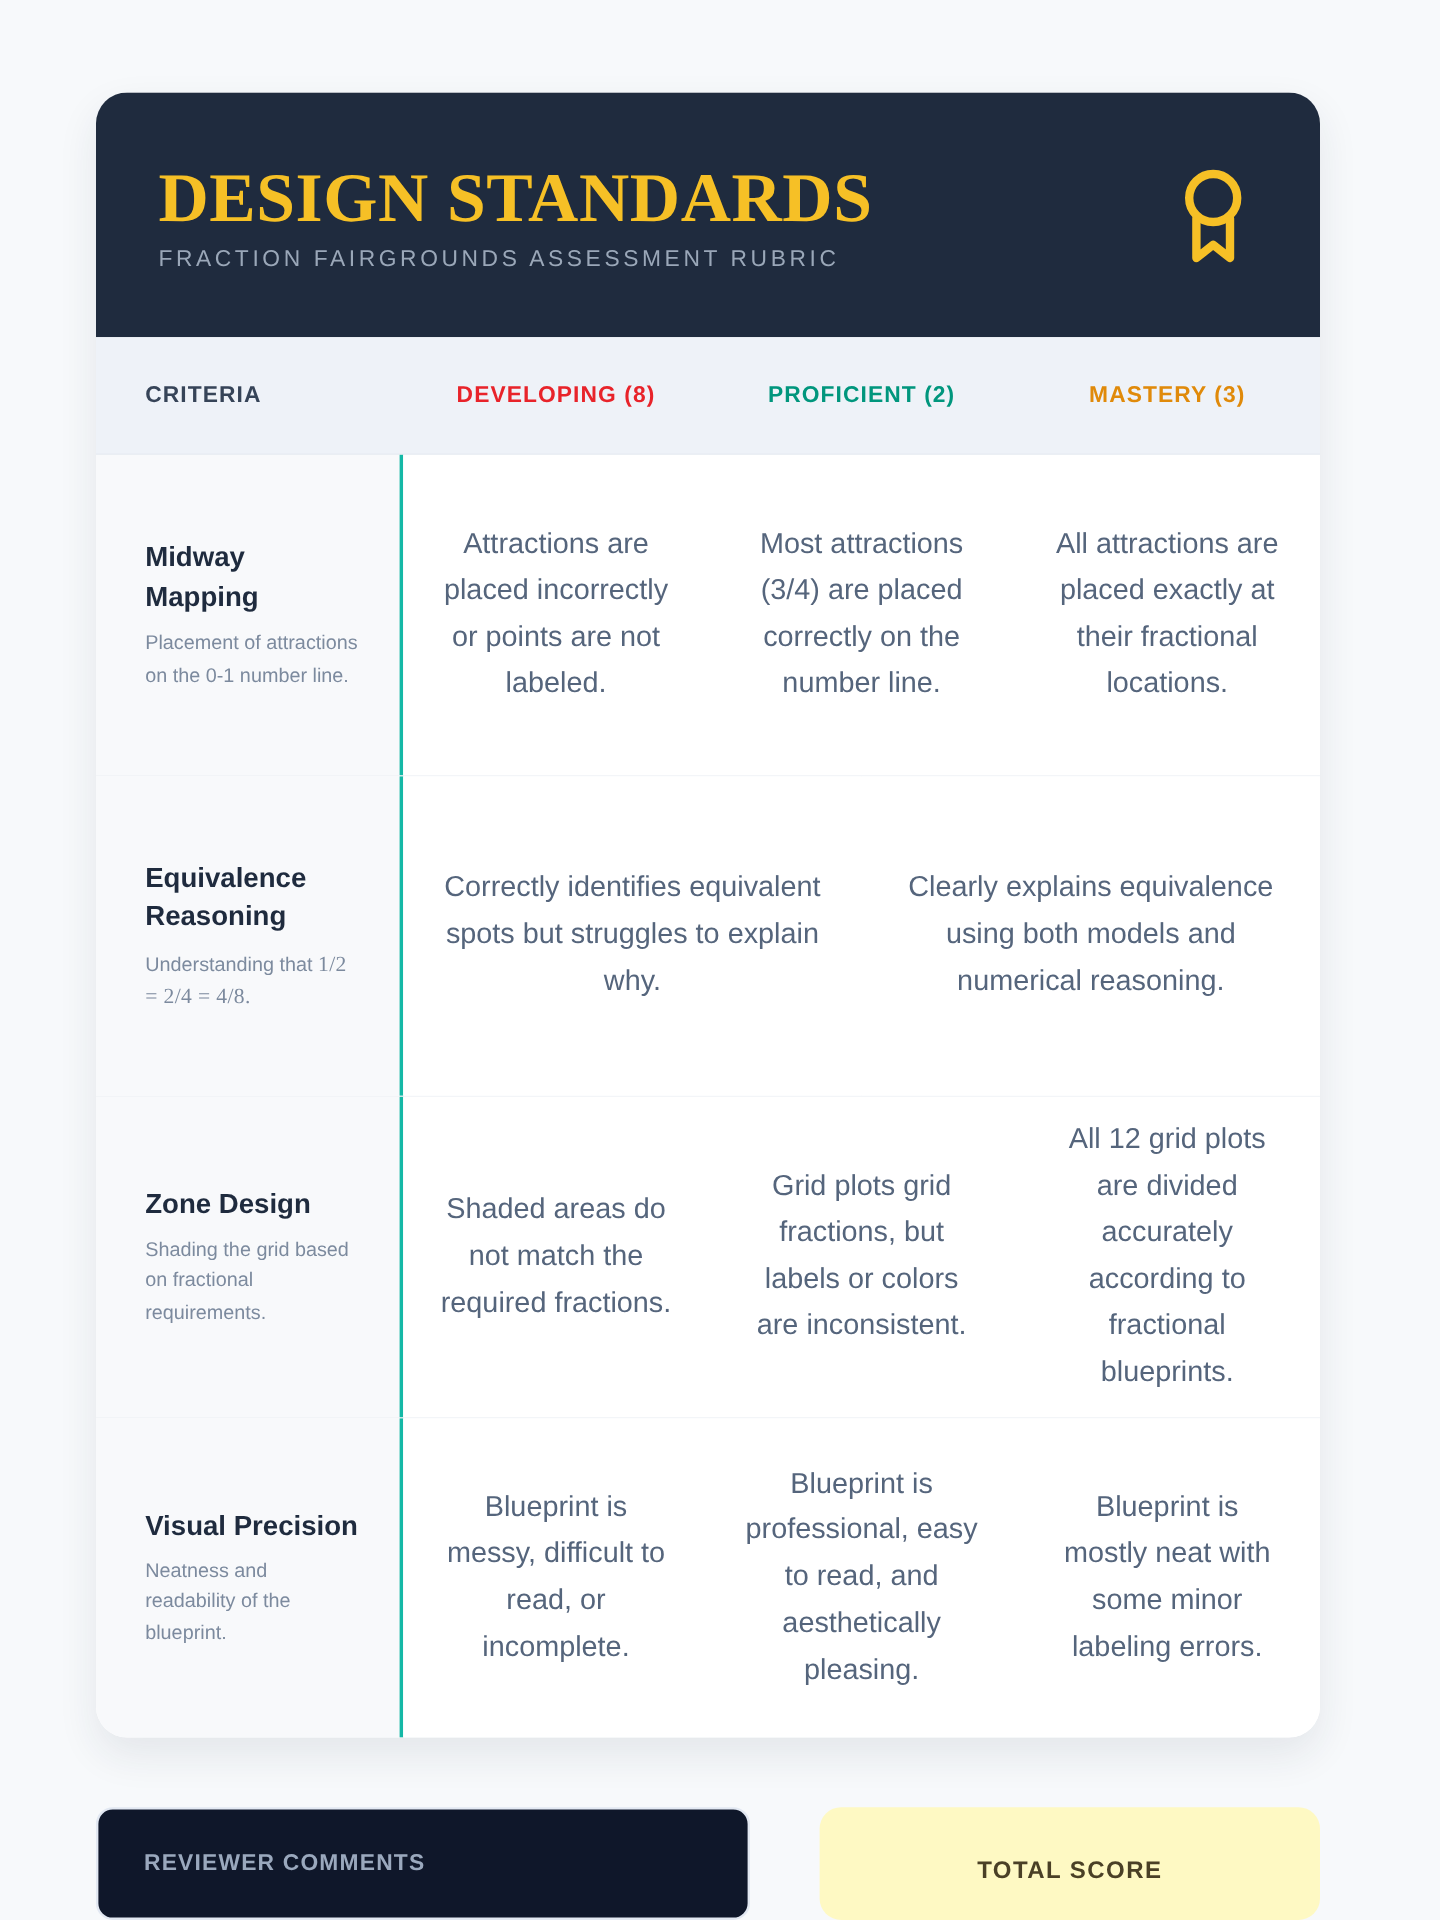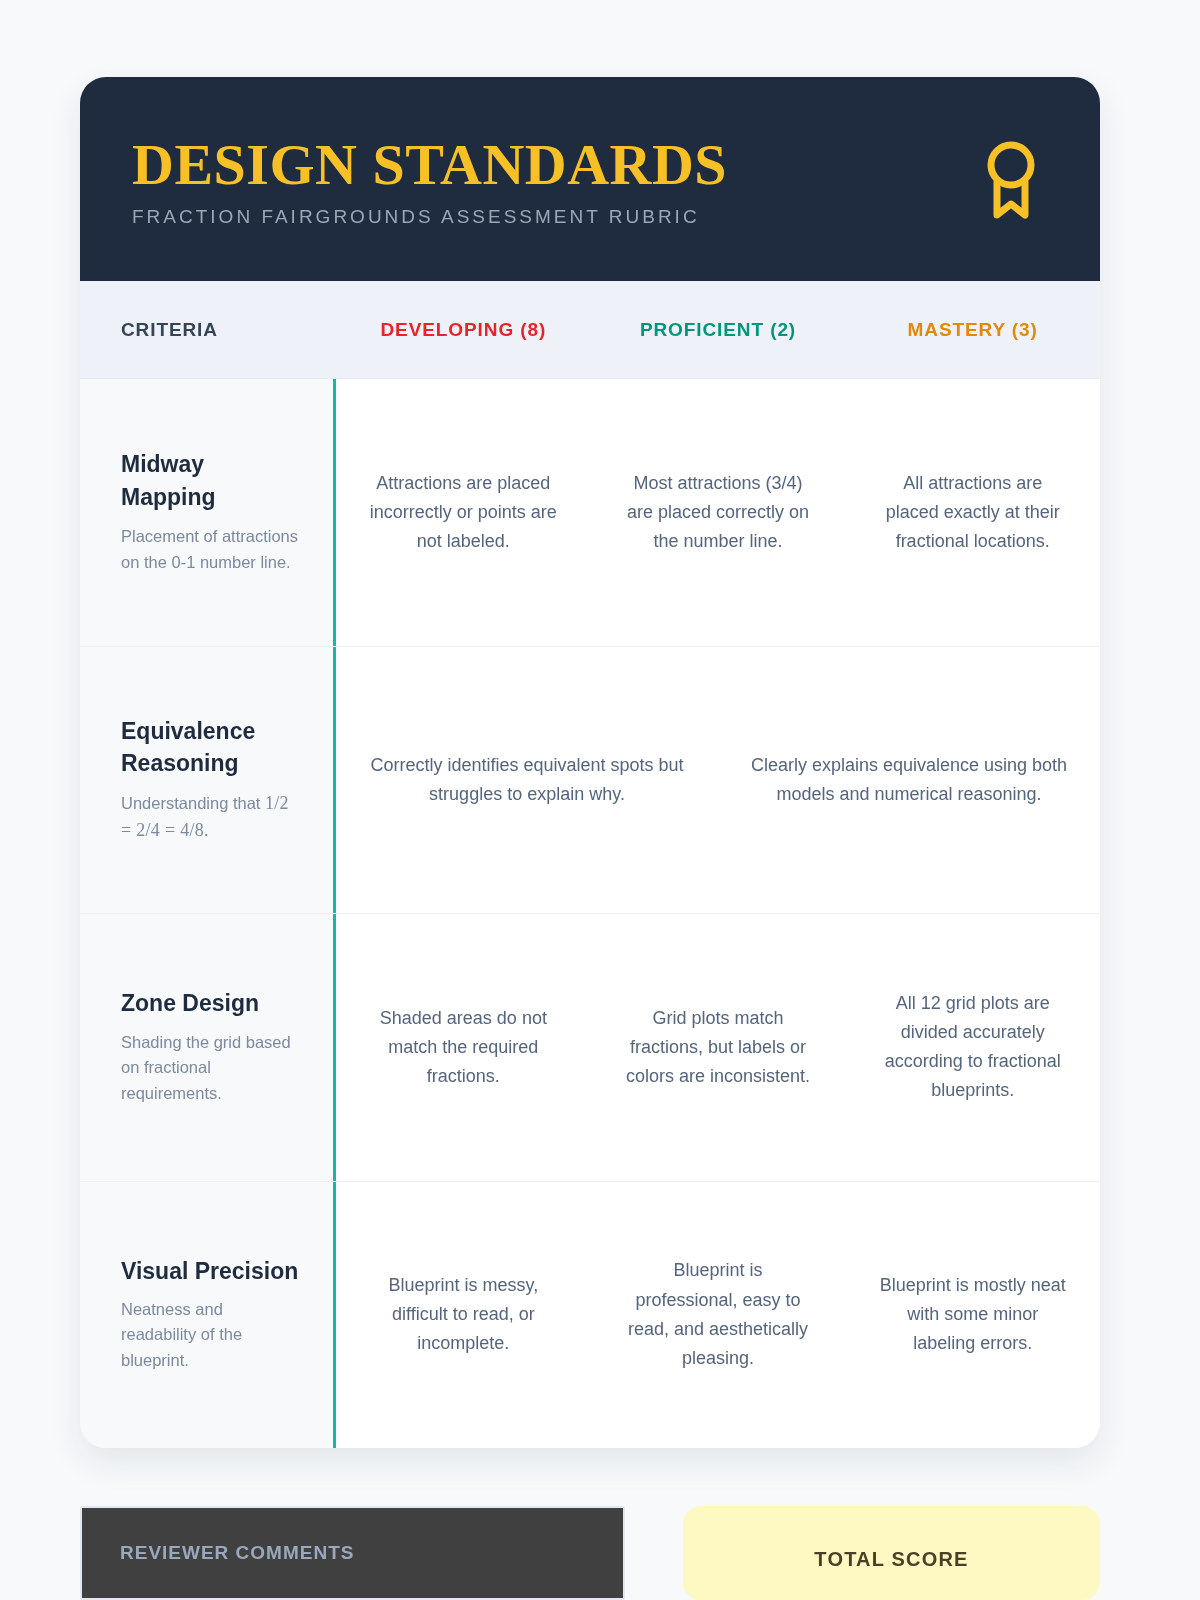--- a/index.html
+++ b/index.html
@@ -147,42 +147,42 @@
   }
 
   .cell-level {
     flex: 1 1 0;
     background: #ffffff;
     display: flex;
     align-items: center;
     justify-content: center;
     padding: 18px 30px;
     text-align: center;
-    font-size: 18px;
+    font-size: 24px;
     line-height: 1.62;
     color: #55657c;
   }
 
   
   .bottom-area {
     position: absolute;
     left: 80px;
     top: 1506px;
     width: 1020px;
     height: 94px;
     display: flex;
     gap: 58px;
   }
 
   .comments-box {
     width: 545px;
     flex: 0 0 545px;
-    background: #404040;
+    background: #0f172a;
     border: 2px solid #e2e8f2;
-    border-radius: 2px;
+    border-radius: 14px;
     padding: 34px 38px 0 38px;
   }
 
   .comments-label {
     font-size: 19px;
     font-weight: 700;
     color: #9aa8bd;
     letter-spacing: 1.0px;
   }
 
@@ -259,21 +259,21 @@
           <div class="cell-level">Correctly identifies equivalent spots but struggles to explain why.</div>
           <div class="cell-level">Clearly explains equivalence using both models and numerical reasoning.</div>
         </div>
 
         <div class="rubric-row">
           <div class="cell-criteria">
             <div class="criteria-name">Zone Design</div>
             <div class="criteria-desc"><span>Shading the grid based on fractional requirements.</span><span class="math"></span></div>
           </div>
           <div class="cell-level">Shaded areas do not match the required fractions.</div>
-          <div class="cell-level">Grid plots match fractions, but labels or colors are inconsistent.</div>
+          <div class="cell-level">Grid plots grid fractions, but labels or colors are inconsistent.</div>
           <div class="cell-level">All 12 grid plots are divided accurately according to fractional blueprints.</div>
         </div>
 
         <div class="rubric-row">
           <div class="cell-criteria">
             <div class="criteria-name">Visual Precision</div>
             <div class="criteria-desc"><span>Neatness and readability of the blueprint.</span><span class="math"></span></div>
           </div>
           <div class="cell-level">Blueprint is messy, difficult to read, or incomplete.</div>
           <div class="cell-level">Blueprint is professional, easy to read, and aesthetically pleasing.</div>

